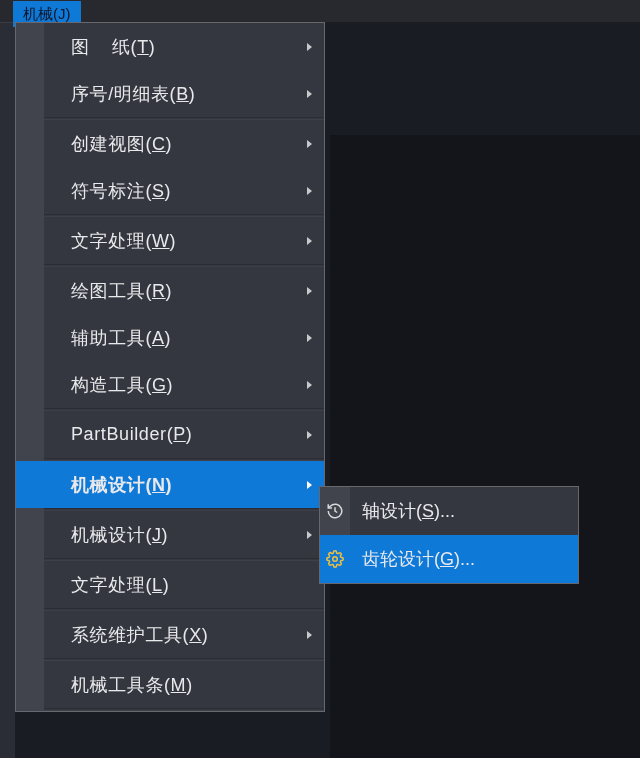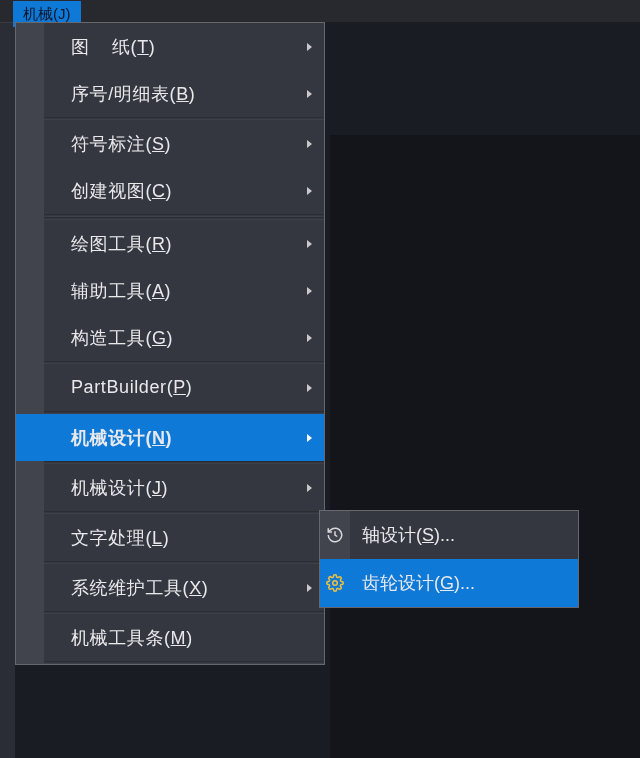--- a/index.html
+++ b/index.html
@@ -37,21 +37,21 @@
     .mi.selected .arrow { border-left-color: #fff; }
 
     .sep {
       position: relative; height: 3px;
       border-top: 1px solid #2b2d33;
       border-bottom: 1px solid #3d4048;
       margin-left: 28px;
     }
 
     .submenu {
-      position: absolute; left: 319px; top: 510px; width: 260px;
+      position: absolute; left: 319px; top: 486px; width: 260px;
       background: #34373f; border: 1px solid #66686e; z-index: 5;
     }
     .submenu .gutter {
       position: absolute; left: 0; top: 0; width: 30px; height: 100%;
       background: #41444d;
     }
     .si {
       position: relative; height: 48px; display: flex; align-items: center;
       color: #e9e9ec; font-size: 18px; cursor: default;
     }
@@ -81,28 +81,32 @@
 <div class="mi">
       <span class="label"><span>图    纸(</span><span class="key">T</span><span>)</span></span>
       <span class="arrow"></span>
     </div>
     <div class="mi">
       <span class="label"><span>序号/明细表(</span><span class="key">B</span><span>)</span></span>
       <span class="arrow"></span>
     </div>
     <div class="sep"></div>
     <div class="mi">
+      <span class="label"><span>创建视图(</span><span class="key">C</span><span>)</span></span>
+      <span class="arrow"></span>
+    </div>
+    <div class="mi">
       <span class="label"><span>符号标注(</span><span class="key">S</span><span>)</span></span>
       <span class="arrow"></span>
     </div>
+    <div class="sep"></div>
     <div class="mi">
-      <span class="label"><span>创建视图(</span><span class="key">C</span><span>)</span></span>
+      <span class="label"><span>文字处理(</span><span class="key">W</span><span>)</span></span>
       <span class="arrow"></span>
     </div>
-    <div class="sep"></div>
     <div class="sep"></div>
     <div class="mi">
       <span class="label"><span>绘图工具(</span><span class="key">R</span><span>)</span></span>
       <span class="arrow"></span>
     </div>
     <div class="mi">
       <span class="label"><span>辅助工具(</span><span class="key">A</span><span>)</span></span>
       <span class="arrow"></span>
     </div>
     <div class="mi">

